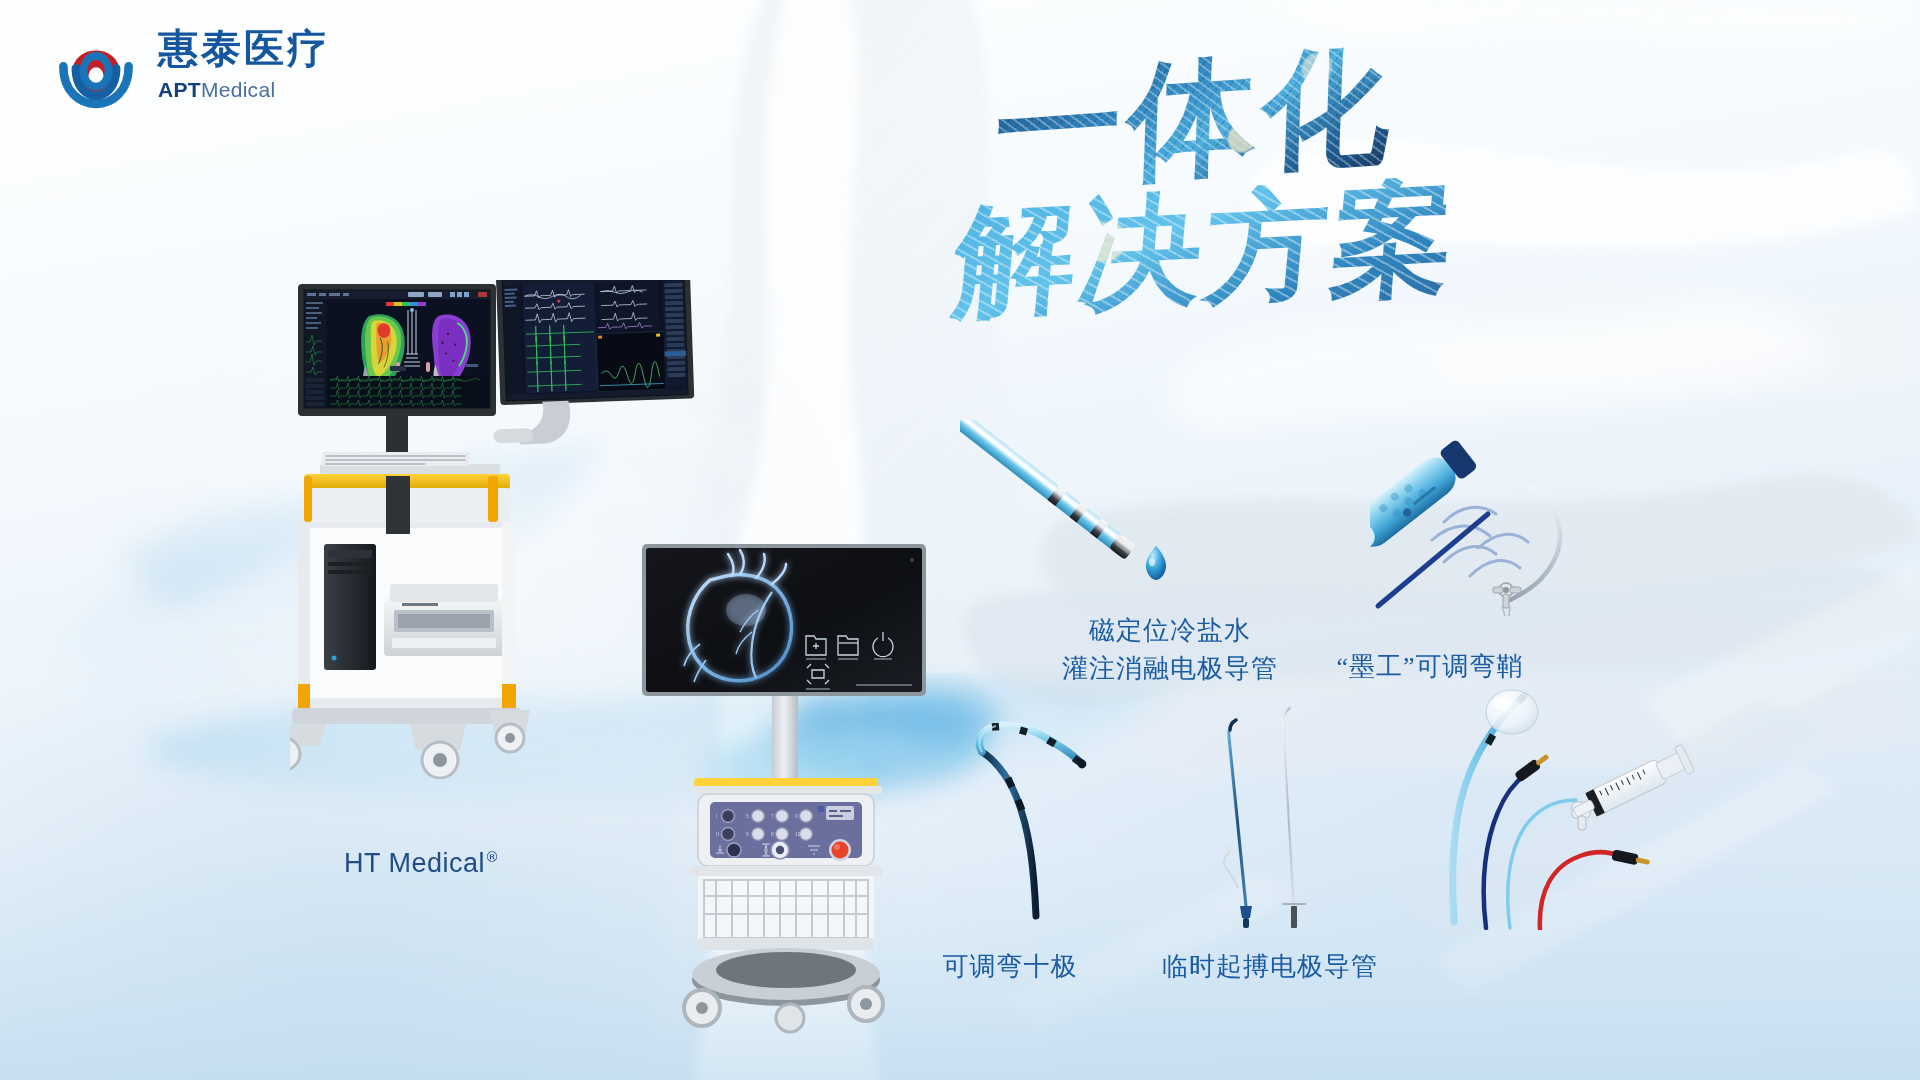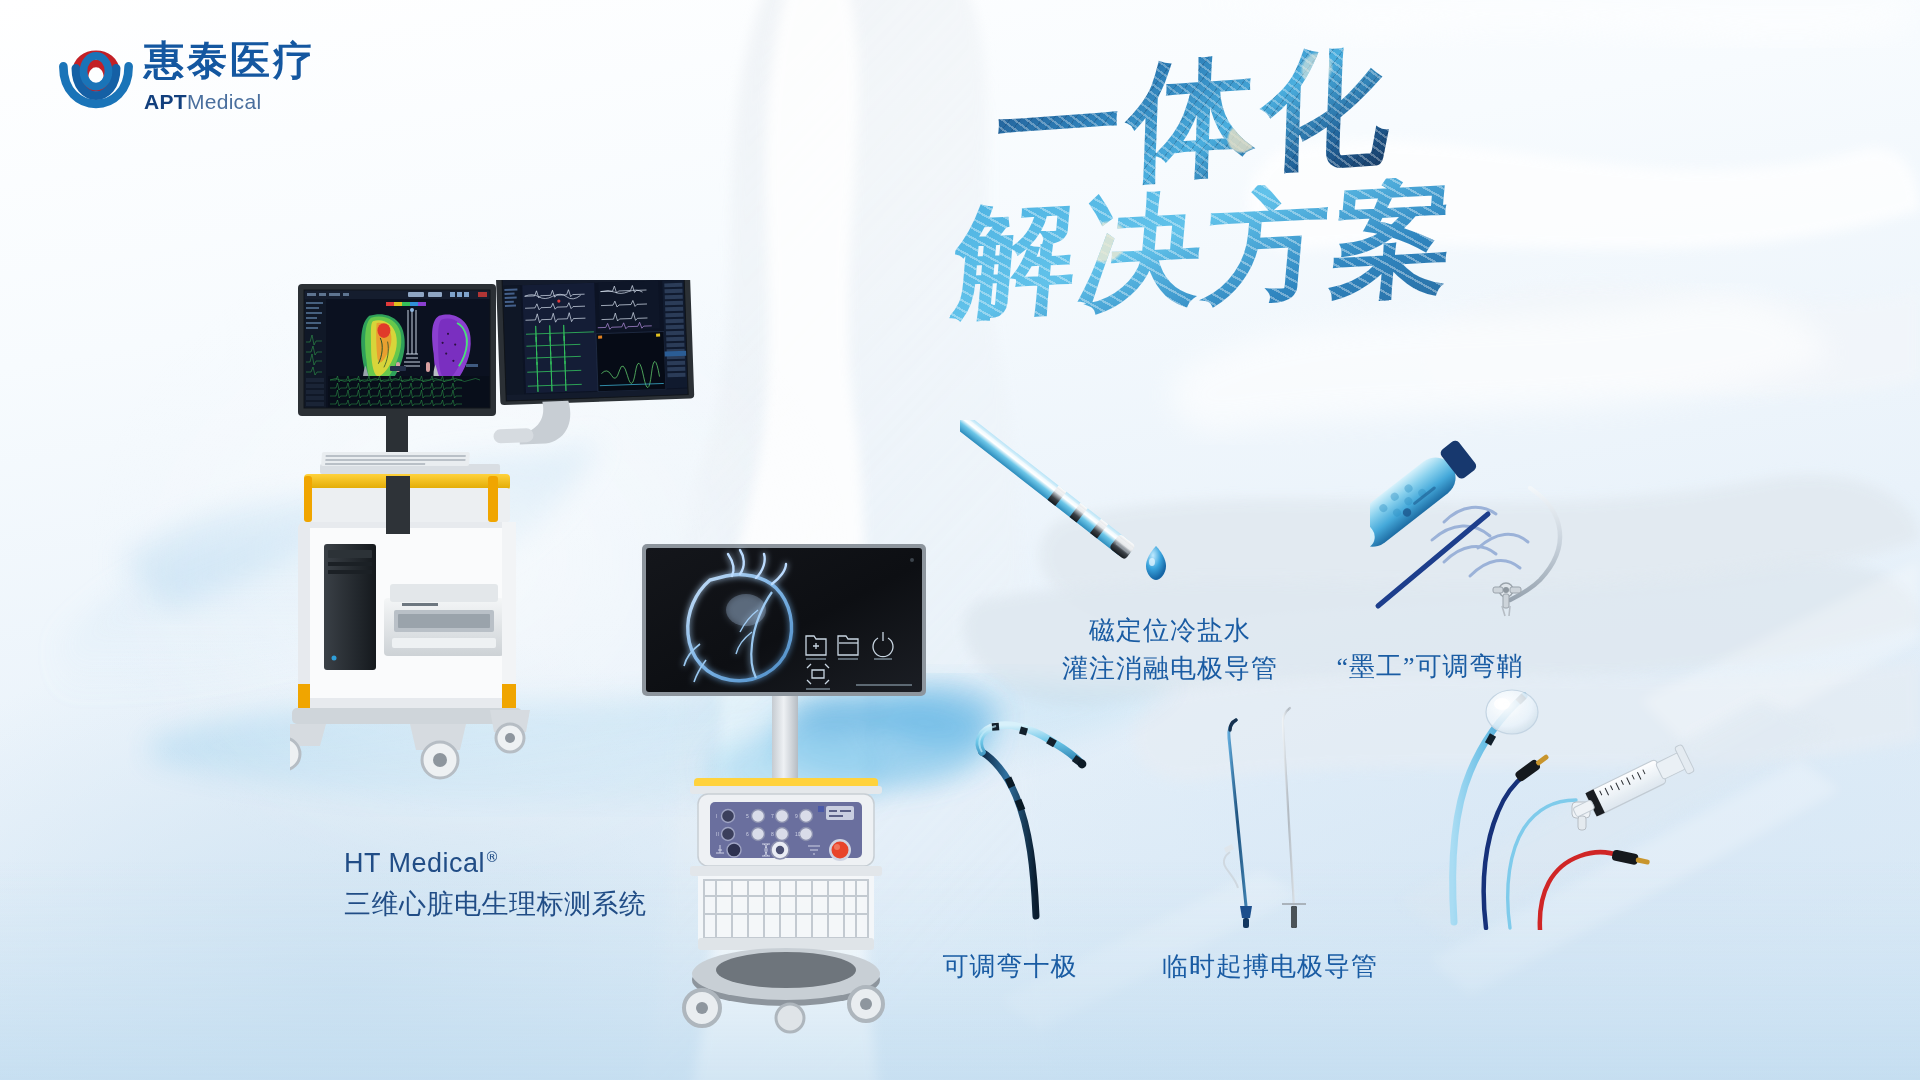--- a/index.html
+++ b/index.html
@@ -16,21 +16,21 @@
       radial-gradient(ellipse 900px 600px at 18% 92%, #cfe3f2 0%, rgba(207,227,242,0) 62%),
       radial-gradient(ellipse 1100px 700px at 82% 88%, #d7e7f5 0%, rgba(215,231,245,0) 60%),
       linear-gradient(170deg, #ffffff 0%, #f7fbfe 26%, #e9f2fa 58%, #dcebf7 82%, #d3e6f5 100%);
     overflow: hidden;
   }
 
   
   .bgsvg { position:absolute; inset:0; width:1920px; height:1080px; pointer-events:none; }
 
   
-  #logo { position: absolute; left: 48px; top: 28px; display:flex; align-items:center; }
+  #logo { position: absolute; left: 48px; top: 28px; display:flex; align-items:flex-start; gap: 14px; }
   #logo .mark { width: 96px; height: 96px; }
   #logo .wordmark { display:flex; flex-direction:column; line-height:1; }
   .cn-name {
     font-size: 40px; font-weight: 700; color:#1457a0; letter-spacing: 3px;
     font-family: "DejaVu Sans", "Liberation Sans", sans-serif;
   }
   .en-name { margin-top: 11px; font-size: 21px; letter-spacing: .3px; }
   .en-name .apt { font-weight: 800; color:#123f7d; }
   .en-name .med { font-weight: 400; color:#4a6f9e; }
 
@@ -446,21 +446,20 @@
         <circle cx="150" cy="480" r="7" fill="#8e969e"></circle>
         <path d="M200,430 L240,430 L236,452 L204,452 Z" fill="#d6dbe0"></path>
         <circle cx="220" cy="458" r="14" fill="#eef1f3" stroke="#b6bdc4" stroke-width="3"></circle>
         <circle cx="220" cy="458" r="5" fill="#8e969e"></circle>
       </g>
     </g>
   </svg>
 
   <div id="label-viewer">
     <span class="en">HT Medical</span><sup>®</sup>
-    <span class="cn">三维心脏电生理标测系统</span>
   </div>
 
   <svg class="node" style="left:640px; top:540px;" width="300" height="500" viewBox="0 0 300 500">
     <defs>
       <linearGradient id="scrG" x1="0" y1="0" x2="1" y2="1">
         <stop offset="0%" stop-color="#14161b"></stop>
           <stop offset="55%" stop-color="#0d0f13"></stop>
           <stop offset="100%" stop-color="#1b1e24"></stop>
       </linearGradient>
       <linearGradient id="heartG" x1="0" y1="0" x2="1" y2="1">

